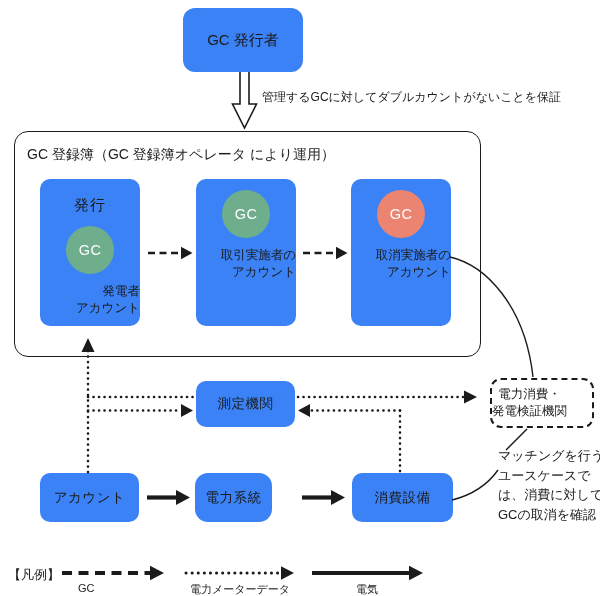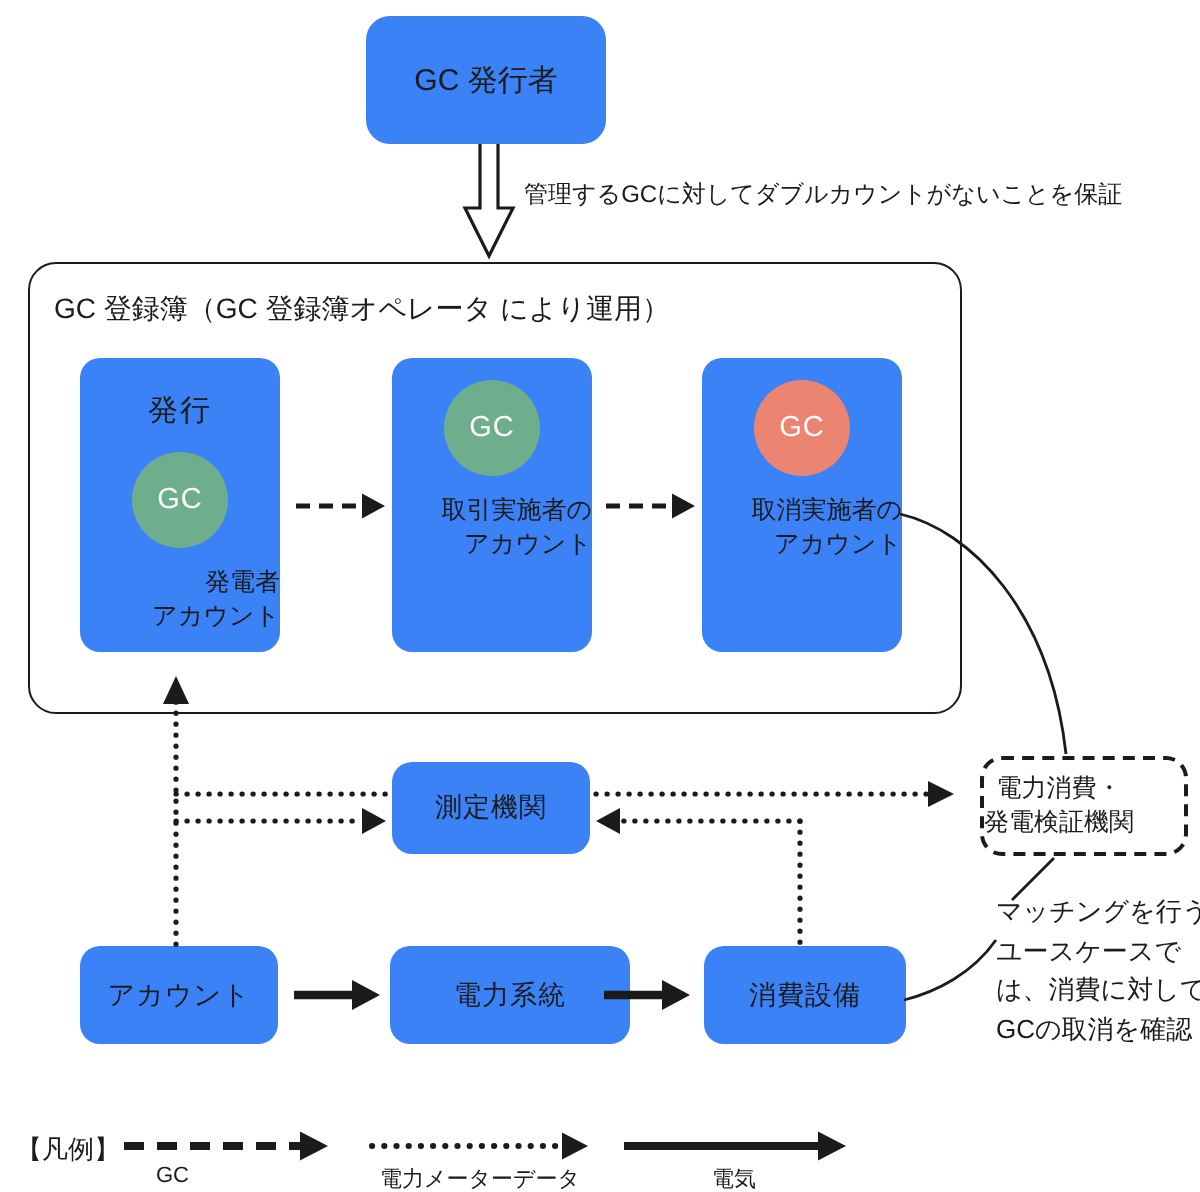--- a/index.html
+++ b/index.html
@@ -33,21 +33,21 @@
     width:48px;height:48px;border-radius:50%;margin:11px auto 0 auto;
     display:flex;align-items:center;justify-content:center;
     color:#fdfdfd;font-size:14.5px;letter-spacing:.5px;
   }
   .account{margin-top:9px;text-align:right;font-size:12.5px;line-height:17px;white-space:pre-line;}
   
   .measurement{left:196px;top:381px;width:99px;height:46px;}
   
   .fac{top:473px;height:49px;}
   .fac-gen{left:40px;width:99px;}
-  .fac-grid{left:195px;width:120px;}
+  .fac-grid{left:195px;width:77px;border-radius:13px;}
   .fac-cons{left:352px;width:101px;}
   
   .verifier{
     left:490px;top:378px;width:104px;height:50px;
     background:#ffffff;border:2.5px dashed #1b1b1b;border-radius:11px;
     display:flex;align-items:center;justify-content:flex-start;text-align:center;
     font-size:12.5px;line-height:17px;white-space:pre-line;z-index:3;
   }
   
   .matching-note{left:498px;top:446px;width:110px;font-size:13px;line-height:19.5px;white-space:pre-line;z-index:3;}

